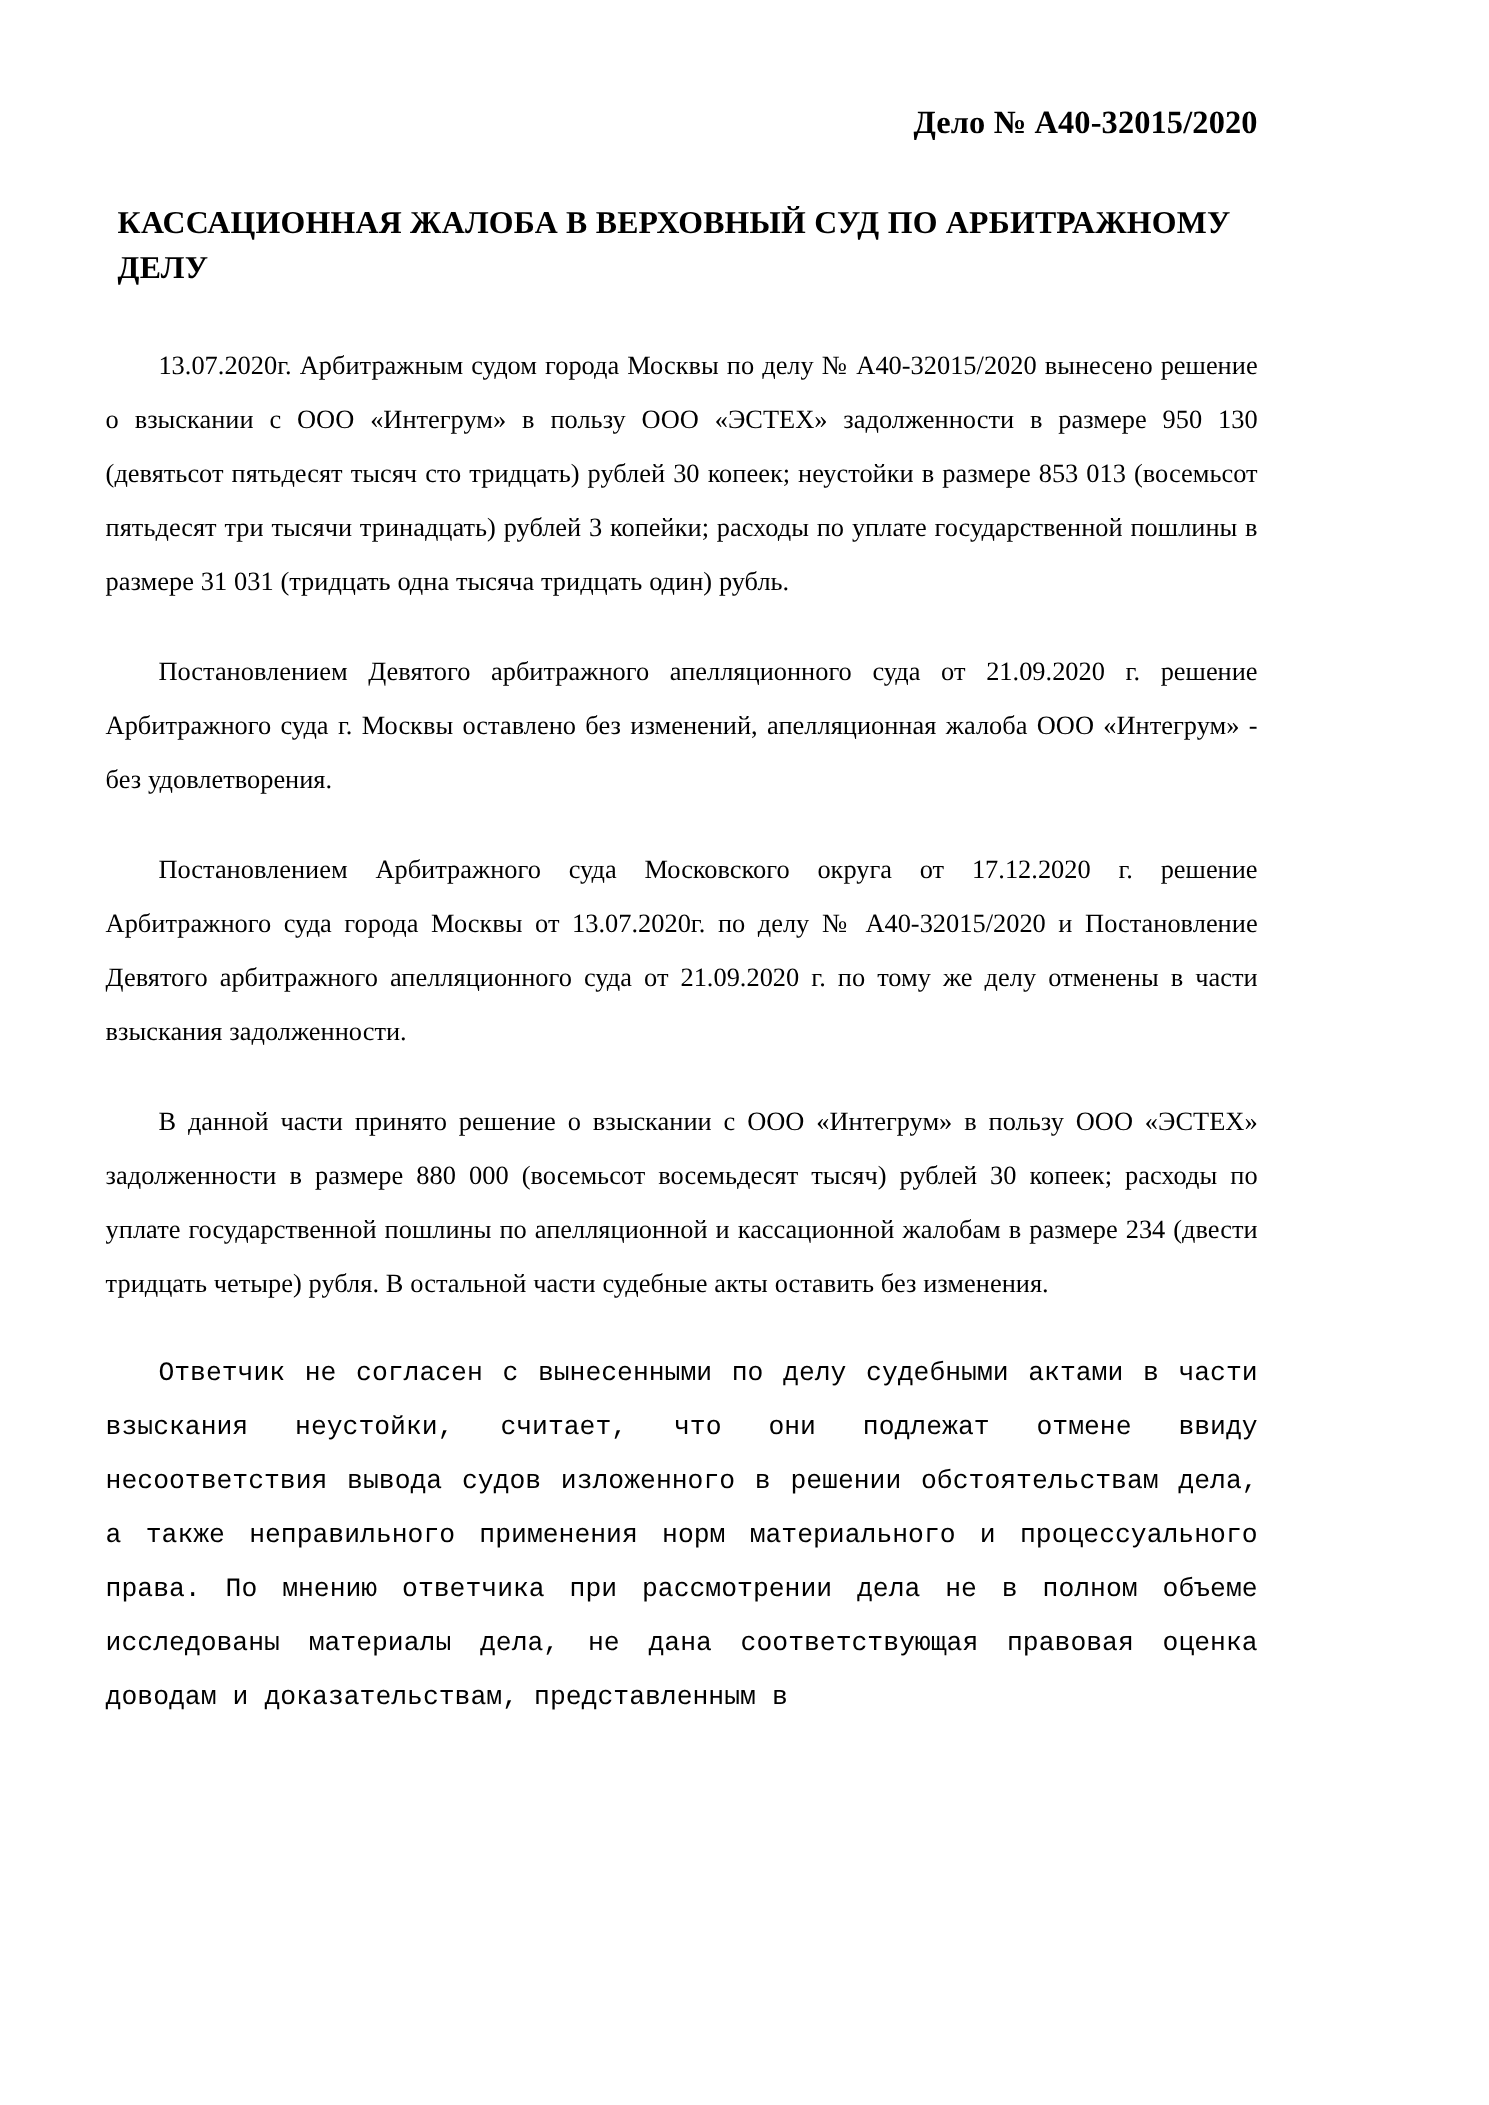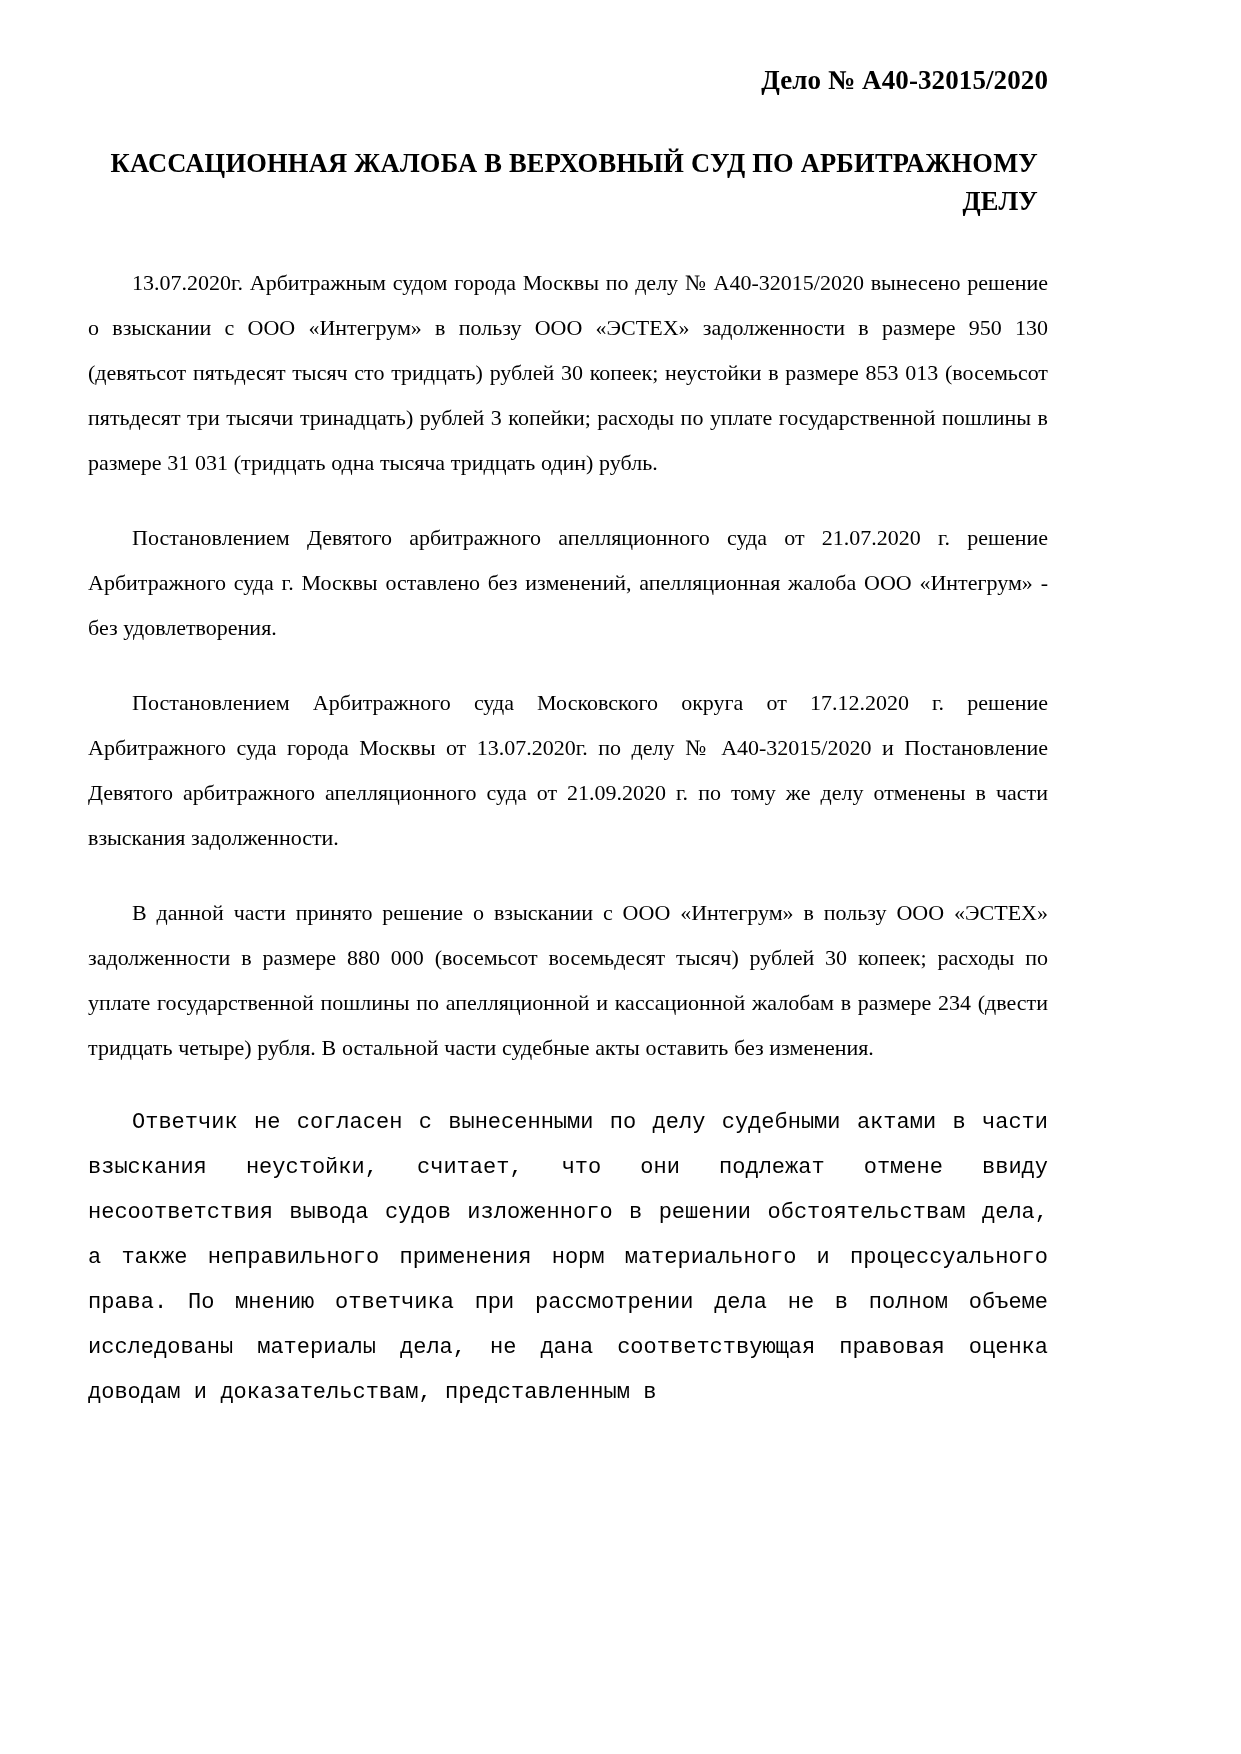--- a/index.html
+++ b/index.html
@@ -27,27 +27,27 @@
     left: 88px;
     top: 0;
     width: 960px;
   }
   
   .case-header {
     text-align: right;
     font-weight: bold;
     font-size: 27px;
     line-height: 1.2;
-    padding-top: 64px;
+    padding-top: 86px;
     letter-spacing: 0.1px;
     white-space: nowrap;
   }
   
   .doc-title {
-    text-align: right;
+    text-align: left;
     font-weight: bold;
     font-size: 26.5px;
     line-height: 38px;
     margin-top: 48px;
     padding: 0 10px;
     letter-spacing: 0.2px;
   }
   
   .body-block {
     margin-top: 40px;
@@ -72,20 +72,20 @@
 
 <div class="page">
   <div class="content">
 
     <div class="case-header">Дело № А40-32015/2020</div>
 
     <h1 class="doc-title">КАССАЦИОННАЯ ЖАЛОБА В ВЕРХОВНЫЙ СУД ПО АРБИТРАЖНОМУ ДЕЛУ</h1>
 
     <div class="body-block">
       <p class="para">13.07.2020г. Арбитражным судом города Москвы по делу № А40-32015/2020 вынесено решение о взыскании с ООО «Интегрум» в пользу ООО «ЭСТЕХ» задолженности в размере 950 130 (девятьсот пятьдесят тысяч сто тридцать) рублей 30 копеек; неустойки в размере 853 013 (восемьсот пятьдесят три тысячи тринадцать) рублей 3 копейки; расходы по уплате государственной пошлины в размере 31 031 (тридцать одна тысяча тридцать один) рубль.</p>
-      <p class="para">Постановлением Девятого арбитражного апелляционного суда от 21.07.2020 г. решение Арбитражного суда г. Москвы оставлено без изменений, апелляционная жалоба ООО «Интегрум» - без удовлетворения.</p>
+      <p class="para">Постановлением Девятого арбитражного апелляционного суда от 21.09.2020 г. решение Арбитражного суда г. Москвы оставлено без изменений, апелляционная жалоба ООО «Интегрум» - без удовлетворения.</p>
       <p class="para">Постановлением Арбитражного суда Московского округа от 17.12.2020 г. решение Арбитражного суда города Москвы от 13.07.2020г. по делу № А40-32015/2020 и Постановление Девятого арбитражного апелляционного суда от 21.09.2020 г. по тому же делу отменены в части взыскания задолженности.</p>
       <p class="para">В данной части принято решение о взыскании с ООО «Интегрум» в пользу ООО «ЭСТЕХ» задолженности в размере 880 000 (восемьсот восемьдесят тысяч) рублей 30 копеек; расходы по уплате государственной пошлины по апелляционной и кассационной жалобам в размере 234 (двести тридцать четыре) рубля. В остальной части судебные акты оставить без изменения.</p>
       <p class="para">Ответчик не согласен с вынесенными по делу судебными актами в части взыскания неустойки, считает, что они подлежат отмене ввиду несоответствия вывода судов изложенного в решении обстоятельствам дела, а также неправильного применения норм материального и процессуального права. По мнению ответчика при рассмотрении дела не в полном объеме исследованы материалы дела, не дана соответствующая правовая оценка доводам и доказательствам, представленным в</p>
     </div>
 
   </div>
 </div>
 
 </body></html>

